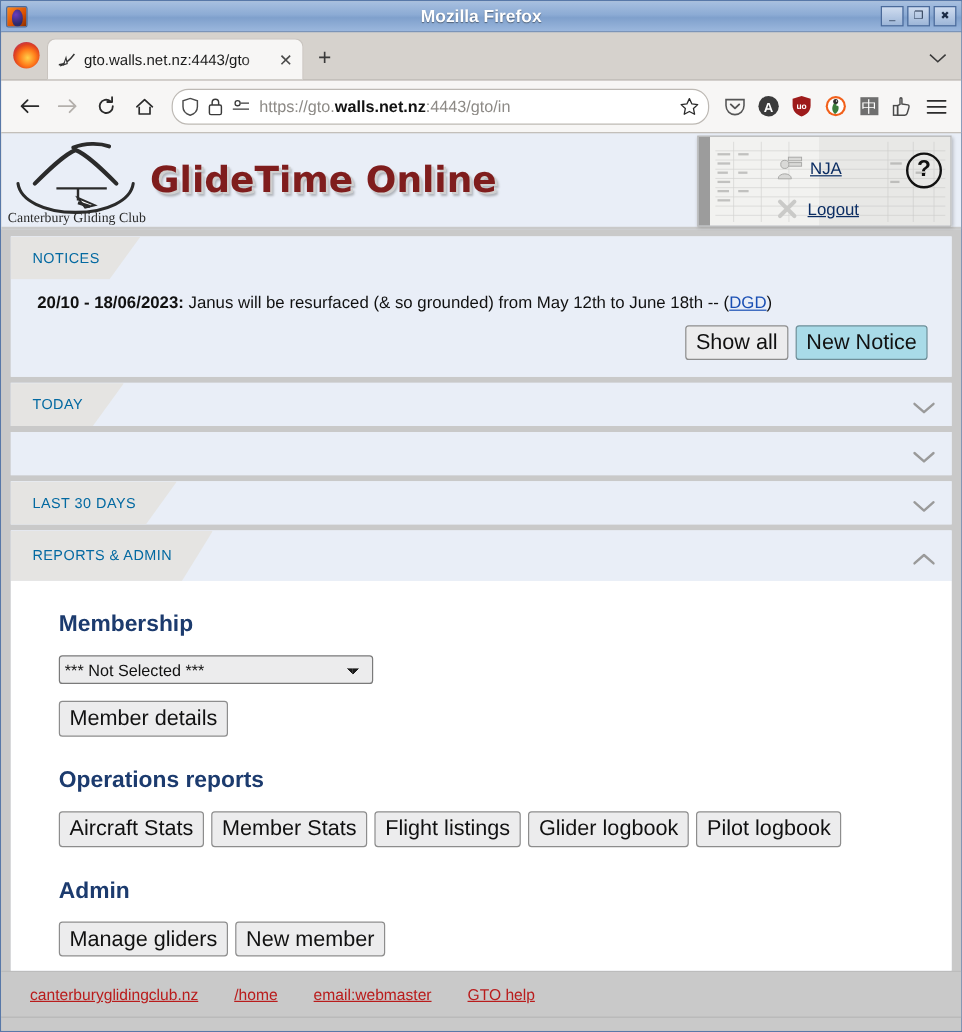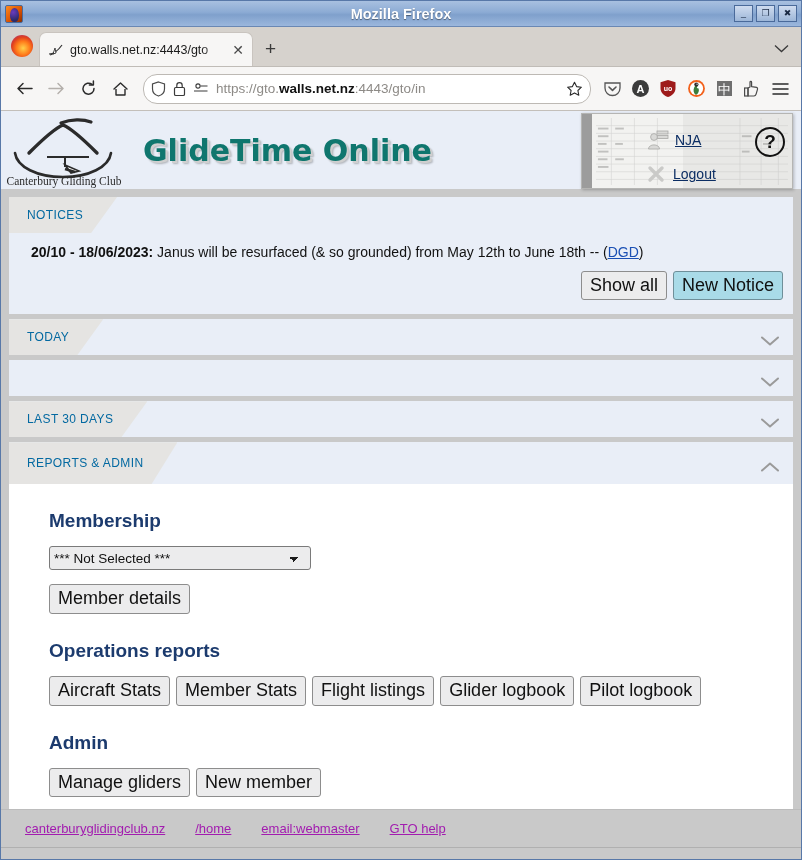--- a/index.html
+++ b/index.html
@@ -140,23 +140,23 @@
   
   #site-header {
     background: #e9eef7;
     height: 80px; flex: 0 0 80px;
     display: flex; align-items: center;
     position: relative;
     border-bottom: 2px solid #c9c9c9;
   }
   #logo-wrap { width: 122px; height: 78px; position: relative; flex: 0 0 auto; margin-left: 2px; }
   #brand-title {
-    font-size: 30px; font-weight: bold; color: #0f766e;
+    font-size: 30px; font-weight: bold; color: #7f1d1d;
     text-shadow: 2px 2px 0 #cfcfcf, 3px 3px 2px rgba(0,0,0,0.25);
-    margin-left: 18px; letter-spacing: 0px;
+    letter-spacing: 0px;
     font-family: "DejaVu Sans", sans-serif;
   }
   #userbox {
     position: absolute; right: 8px; top: 2px;
     width: 212px; height: 76px;
   }
   #userbox-bg {
     position: absolute; inset: 0;
     background: linear-gradient(to right,#9c9c9c 0 10px,#f2f2f0 10px 48%,#e8e8e6 48% 100%);
     border: 1px solid #b5b5b3;
@@ -192,21 +192,21 @@
     padding: 0 34px 0 18px;
     background: #e5e4e2;
     color: #0369a1; font-size: 12px; letter-spacing: .4px;
     clip-path: polygon(0 0, 100% 0, calc(100% - 26px) 100%, 0 100%);
     font-family: "Liberation Sans", sans-serif;
   }
   .chev {
     position: absolute; right: 14px; top: 50%; transform: translateY(-50%);
     width: 18px; height: 10px; color: #9a9a9a;
   }
-  .panel-body { background: #e9eef7; padding: 10px 10px 14px 22px; }
+  .panel-body { background: #e9eef7; padding: 10px 20px 14px 22px; }
   #notice-line { font-size: 14px; color: #111; line-height: 1.4; }
   #notice-line b { font-weight: bold; }
   #notice-line a { color: #1a4fb4; text-decoration: underline; }
   #notice-btns { display: flex; justify-content: flex-end; gap: 6px; margin-top: 8px; }
 
   .btn {
     font-family: "Liberation Sans", sans-serif;
     font-size: 18px; color: #111;
     background: #ececed;
     border: 1px solid #8d8d8d;
@@ -243,21 +243,21 @@
   .btn-row { display: flex; gap: 6px; margin-bottom: 26px; }
   .mt14 { margin-top: 14px; }
 
   
   #site-footer {
     flex: 0 0 38px; background: #c9c9c9;
     display: flex; align-items: center; gap: 30px;
     padding-left: 24px;
     border-top: 1px solid #bcbcbc;
   }
-  #site-footer a { color: #a21caf; font-size: 13px; text-decoration: underline; }
+  #site-footer a { color: #b91c1c; font-size: 13px; text-decoration: underline; }
 
   #statusbar {
     flex: 0 0 12px; background: #c9c9c9; border-top: 1px solid #b0b0b0;
   }
 </style>
 </head>
 <body>
 
 <div id="window">
 

